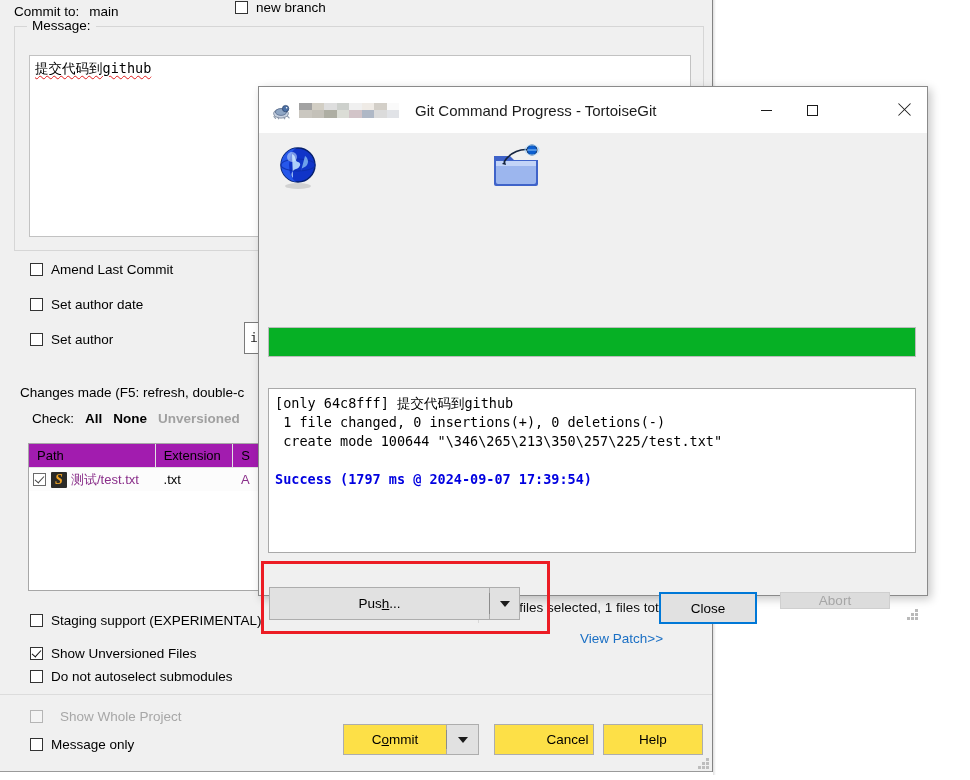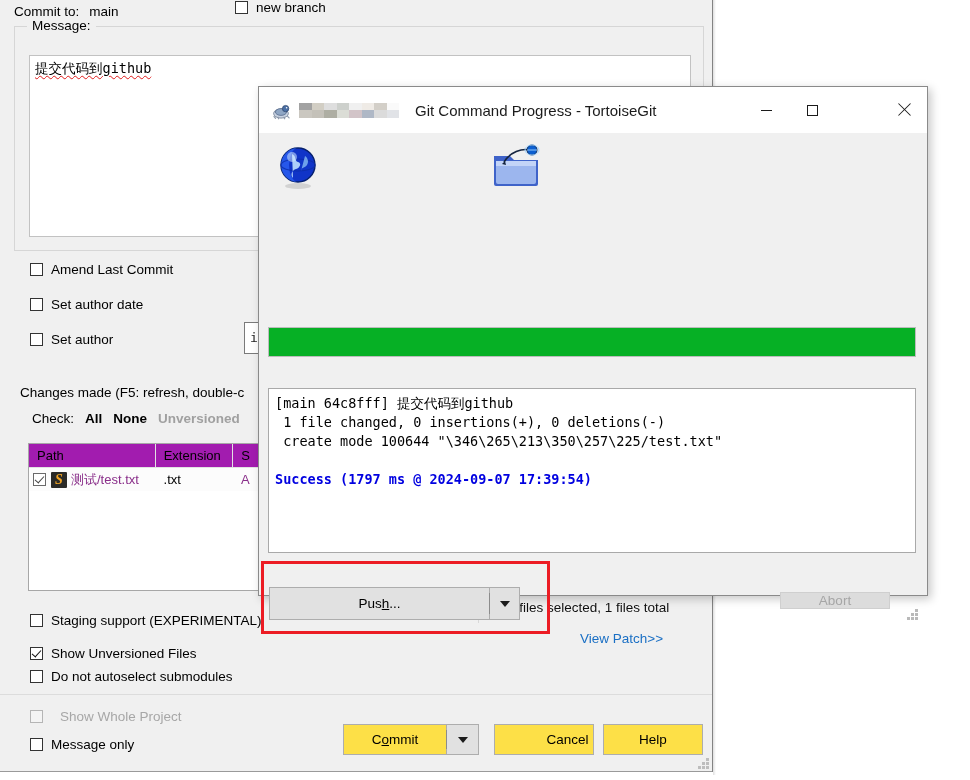--- a/index.html
+++ b/index.html
@@ -675,35 +675,36 @@
         <path d="M12 22 l3 -3 l1 4z" fill="#15243f"></path>
         <circle cx="42" cy="8" r="5" fill="#0c5fd0" stroke="#062c63" stroke-width="1"></circle>
         <path d="M37 8 h10 M42 3 a7 5 0 0 1 0 10 a7 5 0 0 1 0 -10" fill="none" stroke="#9fd2ff" stroke-width=".9"></path>
       </svg>
     </span>
 
     <div id="progressbar">
       <div id="progressbar-fill" style="width: 100%; background: rgb(6, 176, 37);"></div>
     </div>
 
-    <div id="logbox"><span>[main 64c8fff] 提交代码到github</span>
+    <div id="logbox"><span>[only 64c8fff] 提交代码到github</span>
 <span> 1 file changed, 0 insertions(+), 0 deletions(-)</span>
 <span> create mode 100644 "\346\265\213\350\257\225/test.txt"</span>
 
 <span id="log-success" style="color: rgb(0, 0, 224);">Success (1797 ms @ 2024-09-07 17:39:54)</span></div>
 
     <div id="push-annotation" style="border-color: rgb(236, 28, 36);"></div>
 
     <div id="btn-push">
       <span><span>Pus</span><span class="accel">h</span><span>...</span></span>
     </div>
     <div id="btn-push-arrow">
       <span class="tri-down"></span>
     </div>
 
+    <div id="btn-close">Close</div>
     <div id="btn-abort">Abort</div>
 
     <div id="pd-grip">
         <span class="grip-dot" style="left: 0px; top: 8px;"></span>
         <span class="grip-dot" style="left: 4px; top: 8px;"></span>
         <span class="grip-dot" style="left: 8px; top: 8px;"></span>
         <span class="grip-dot" style="left: 4px; top: 4px;"></span>
         <span class="grip-dot" style="left: 8px; top: 4px;"></span>
         <span class="grip-dot" style="left: 8px; top: 0px;"></span>
       </div>

